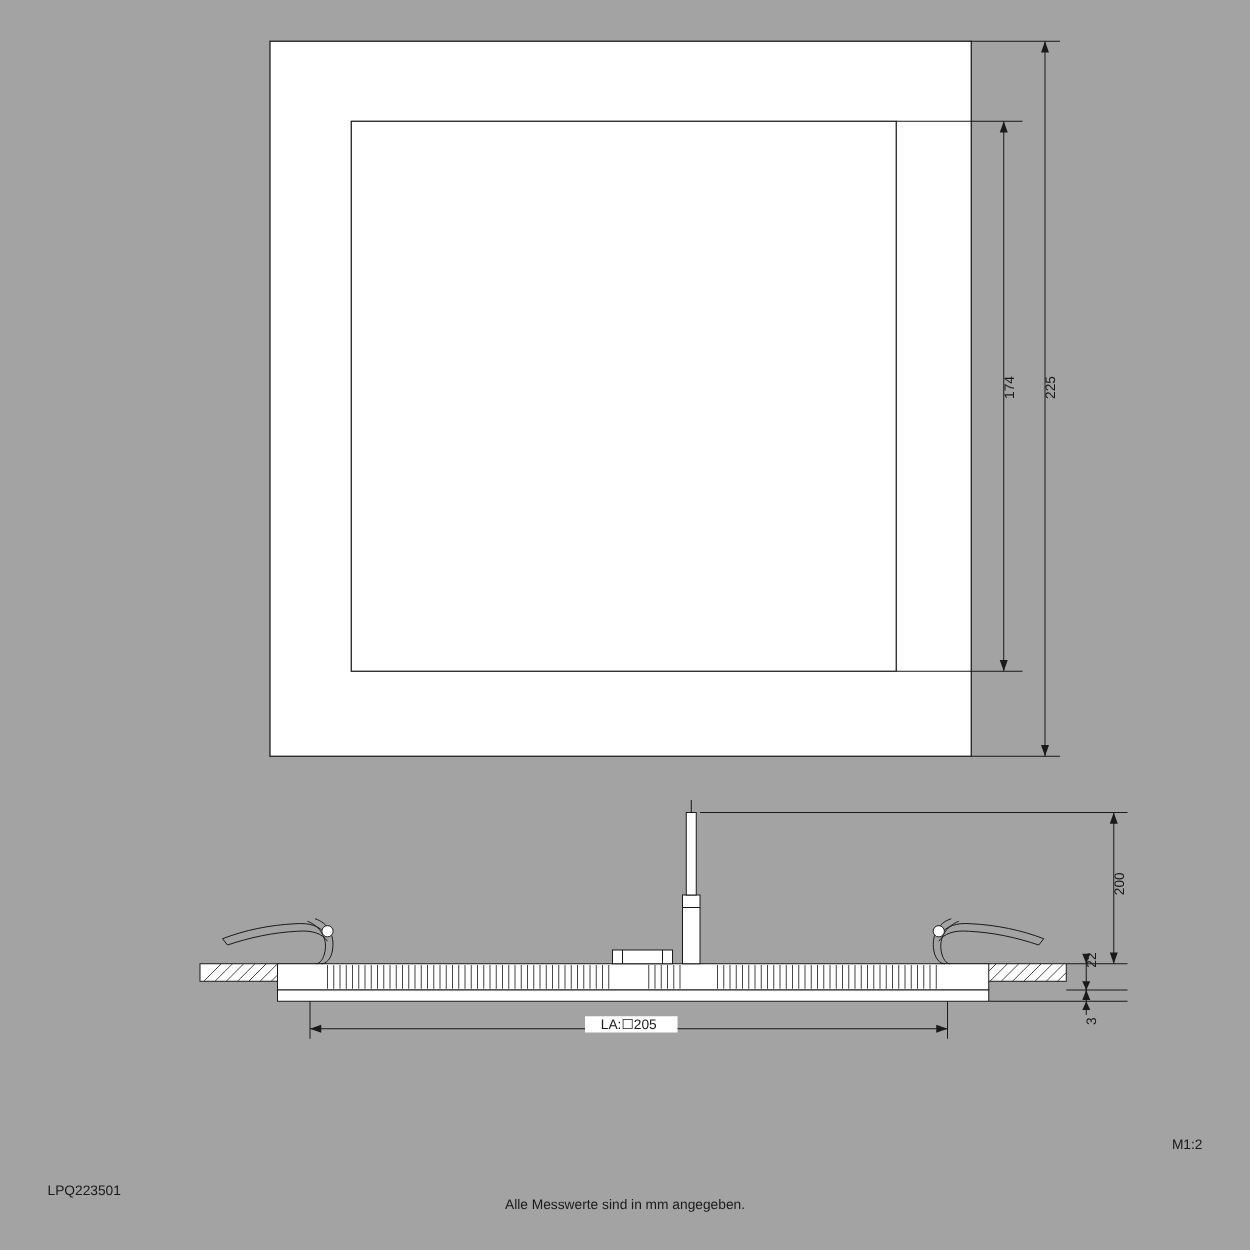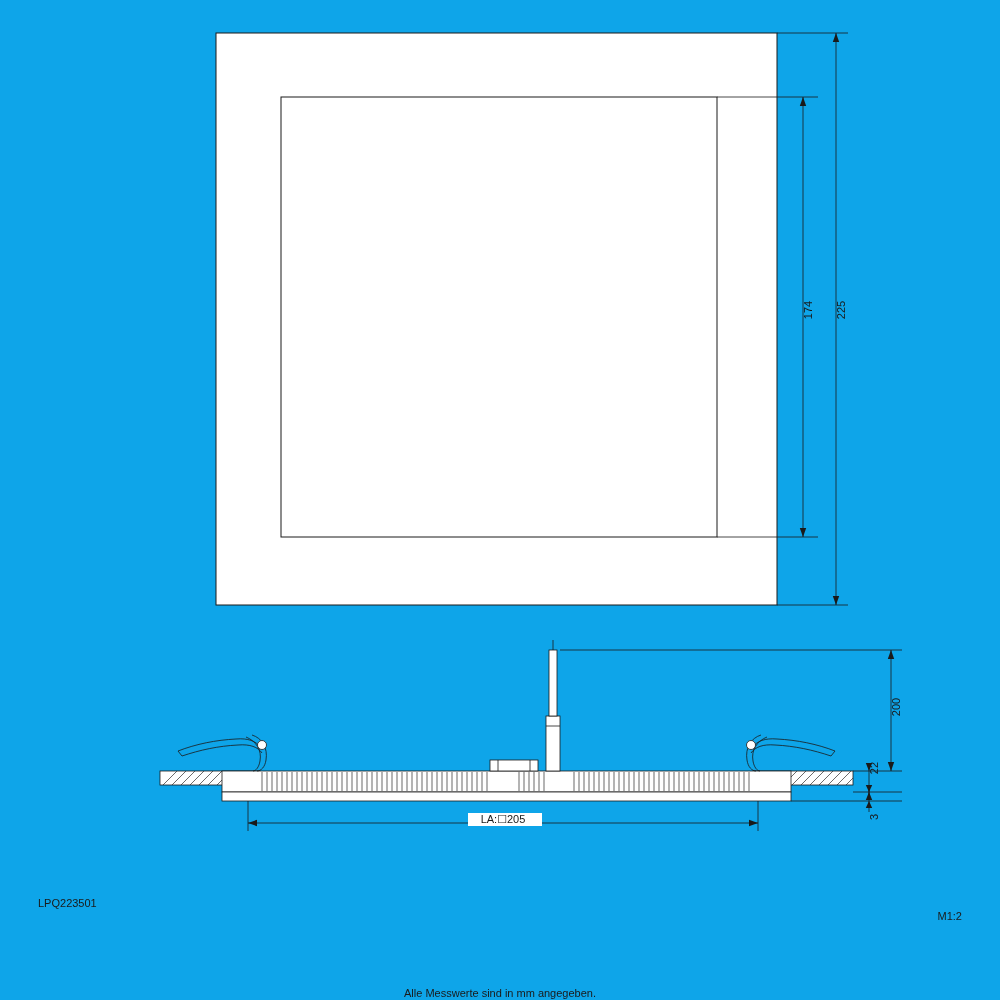--- a/index.html
+++ b/index.html
@@ -8,21 +8,21 @@
     background: #ffffff;
   }
   body {
     font-family: "Liberation Sans", sans-serif;
     color: #1a1a1a;
   }
   #sheet {
     position: relative;
     width: 1000px;
     height: 1000px;
-    background: #0ea5e9;
+    background: #a3a3a3;
     overflow: hidden;
   }
   svg.drawing {
     position: absolute;
     left: 0;
     top: 0;
     width: 1000px;
     height: 1000px;
   }
   .ln {
@@ -47,22 +47,22 @@
   .fillwhite {
     fill: #ffffff;
   }
   .footer-text {
     position: absolute;
     font-family: "Liberation Sans", sans-serif;
     font-size: 11px;
     color: #1a1a1a;
     white-space: nowrap;
   }
-  #footer-left  { left: 38px;  top: 897px; }
-  #footer-center{ left: 50%;   top: 987px; transform: translateX(-50%); }
+  #footer-left  { left: 38px;  top: 947px; }
+  #footer-center{ left: 50%;   top: 958px; transform: translateX(-50%); }
   #footer-right { right: 38px; top: 910px; }
   .lbl {
     position: absolute;
     font-family: "Liberation Sans", sans-serif;
     font-size: 11px;
     color: #1a1a1a;
     white-space: nowrap;
   }
   .vert {
     transform-origin: 50% 50%;

